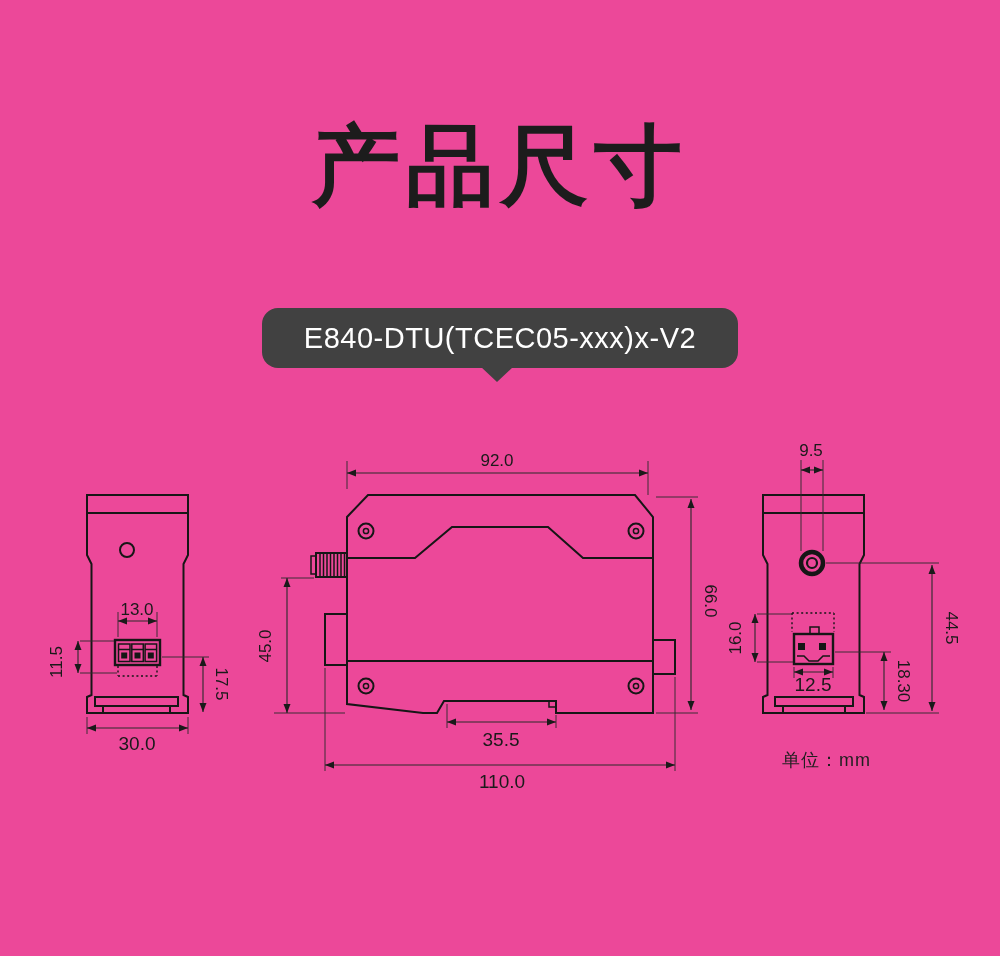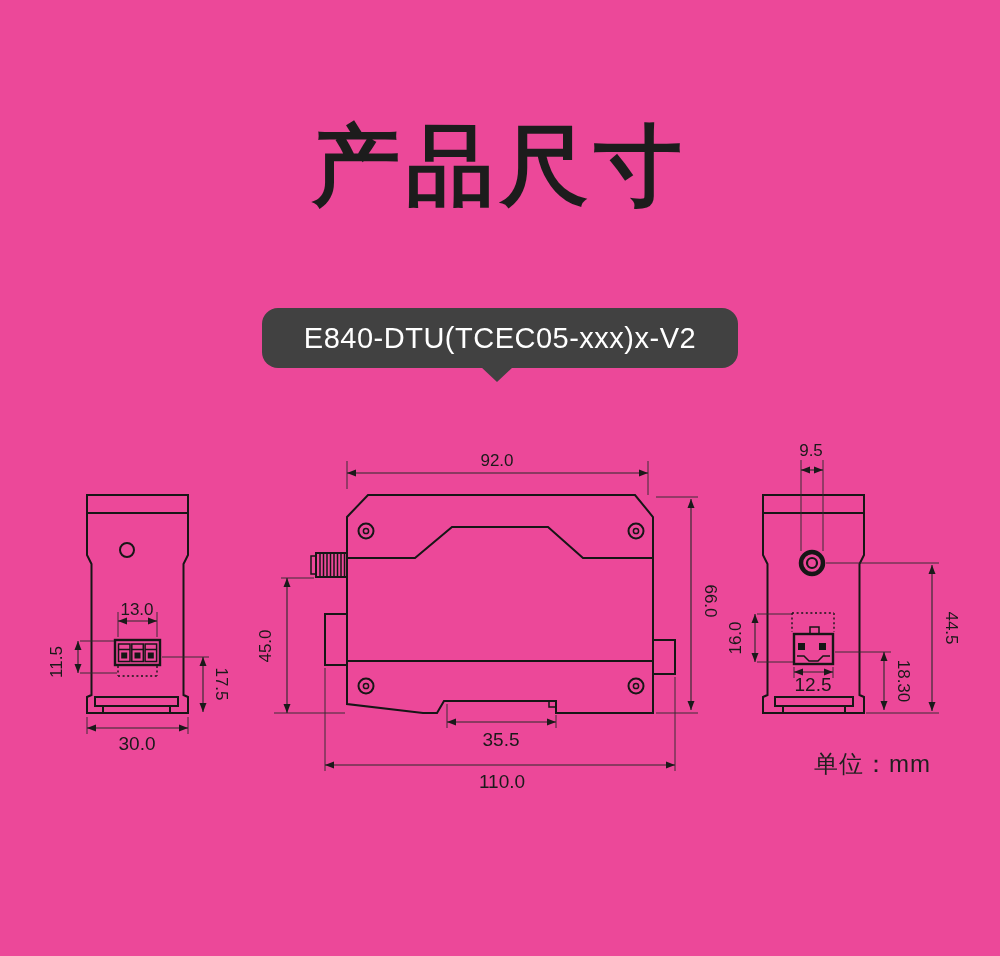--- a/index.html
+++ b/index.html
@@ -14,21 +14,21 @@
   .badge{
     position:absolute;left:262px;top:308px;width:476px;height:60px;
     background:#414141;border-radius:16px;display:flex;align-items:center;justify-content:center;
   }
   .badge-label{color:#ffffff;font-size:29px;letter-spacing:0.5px;}
   .badge-pointer{
     position:absolute;left:480px;top:366px;width:0;height:0;
     border-left:17px solid transparent;border-right:17px solid transparent;border-top:16px solid #414141;
   }
   .unit-label{
-    position:absolute;left:814px;top:748px;font-size:24px;color:#1f1f1f;letter-spacing:1px;
+    position:absolute;left:782px;top:748px;font-size:18px;color:#1f1f1f;letter-spacing:1px;
   }
   svg{position:absolute;left:0;top:0;}
   .outline{stroke:#161616;stroke-width:2;fill:none;stroke-linejoin:miter;}
   .heavy{stroke:#161616;stroke-width:2.4;fill:none;}
   .thin{stroke:#161616;stroke-width:1.5;fill:none;}
   .dotted{stroke:#161616;stroke-width:1.4;fill:none;stroke-dasharray:2 2.6;}
   .dim{stroke:#2b2b2b;stroke-width:1.1;fill:none;}
   .ext{stroke:#2b2b2b;stroke-width:0.9;fill:none;}
   .dtxt{font-family:"Liberation Sans",sans-serif;font-size:17px;fill:#1a1a1a;}
   .dtxt.big{font-size:19px;}

